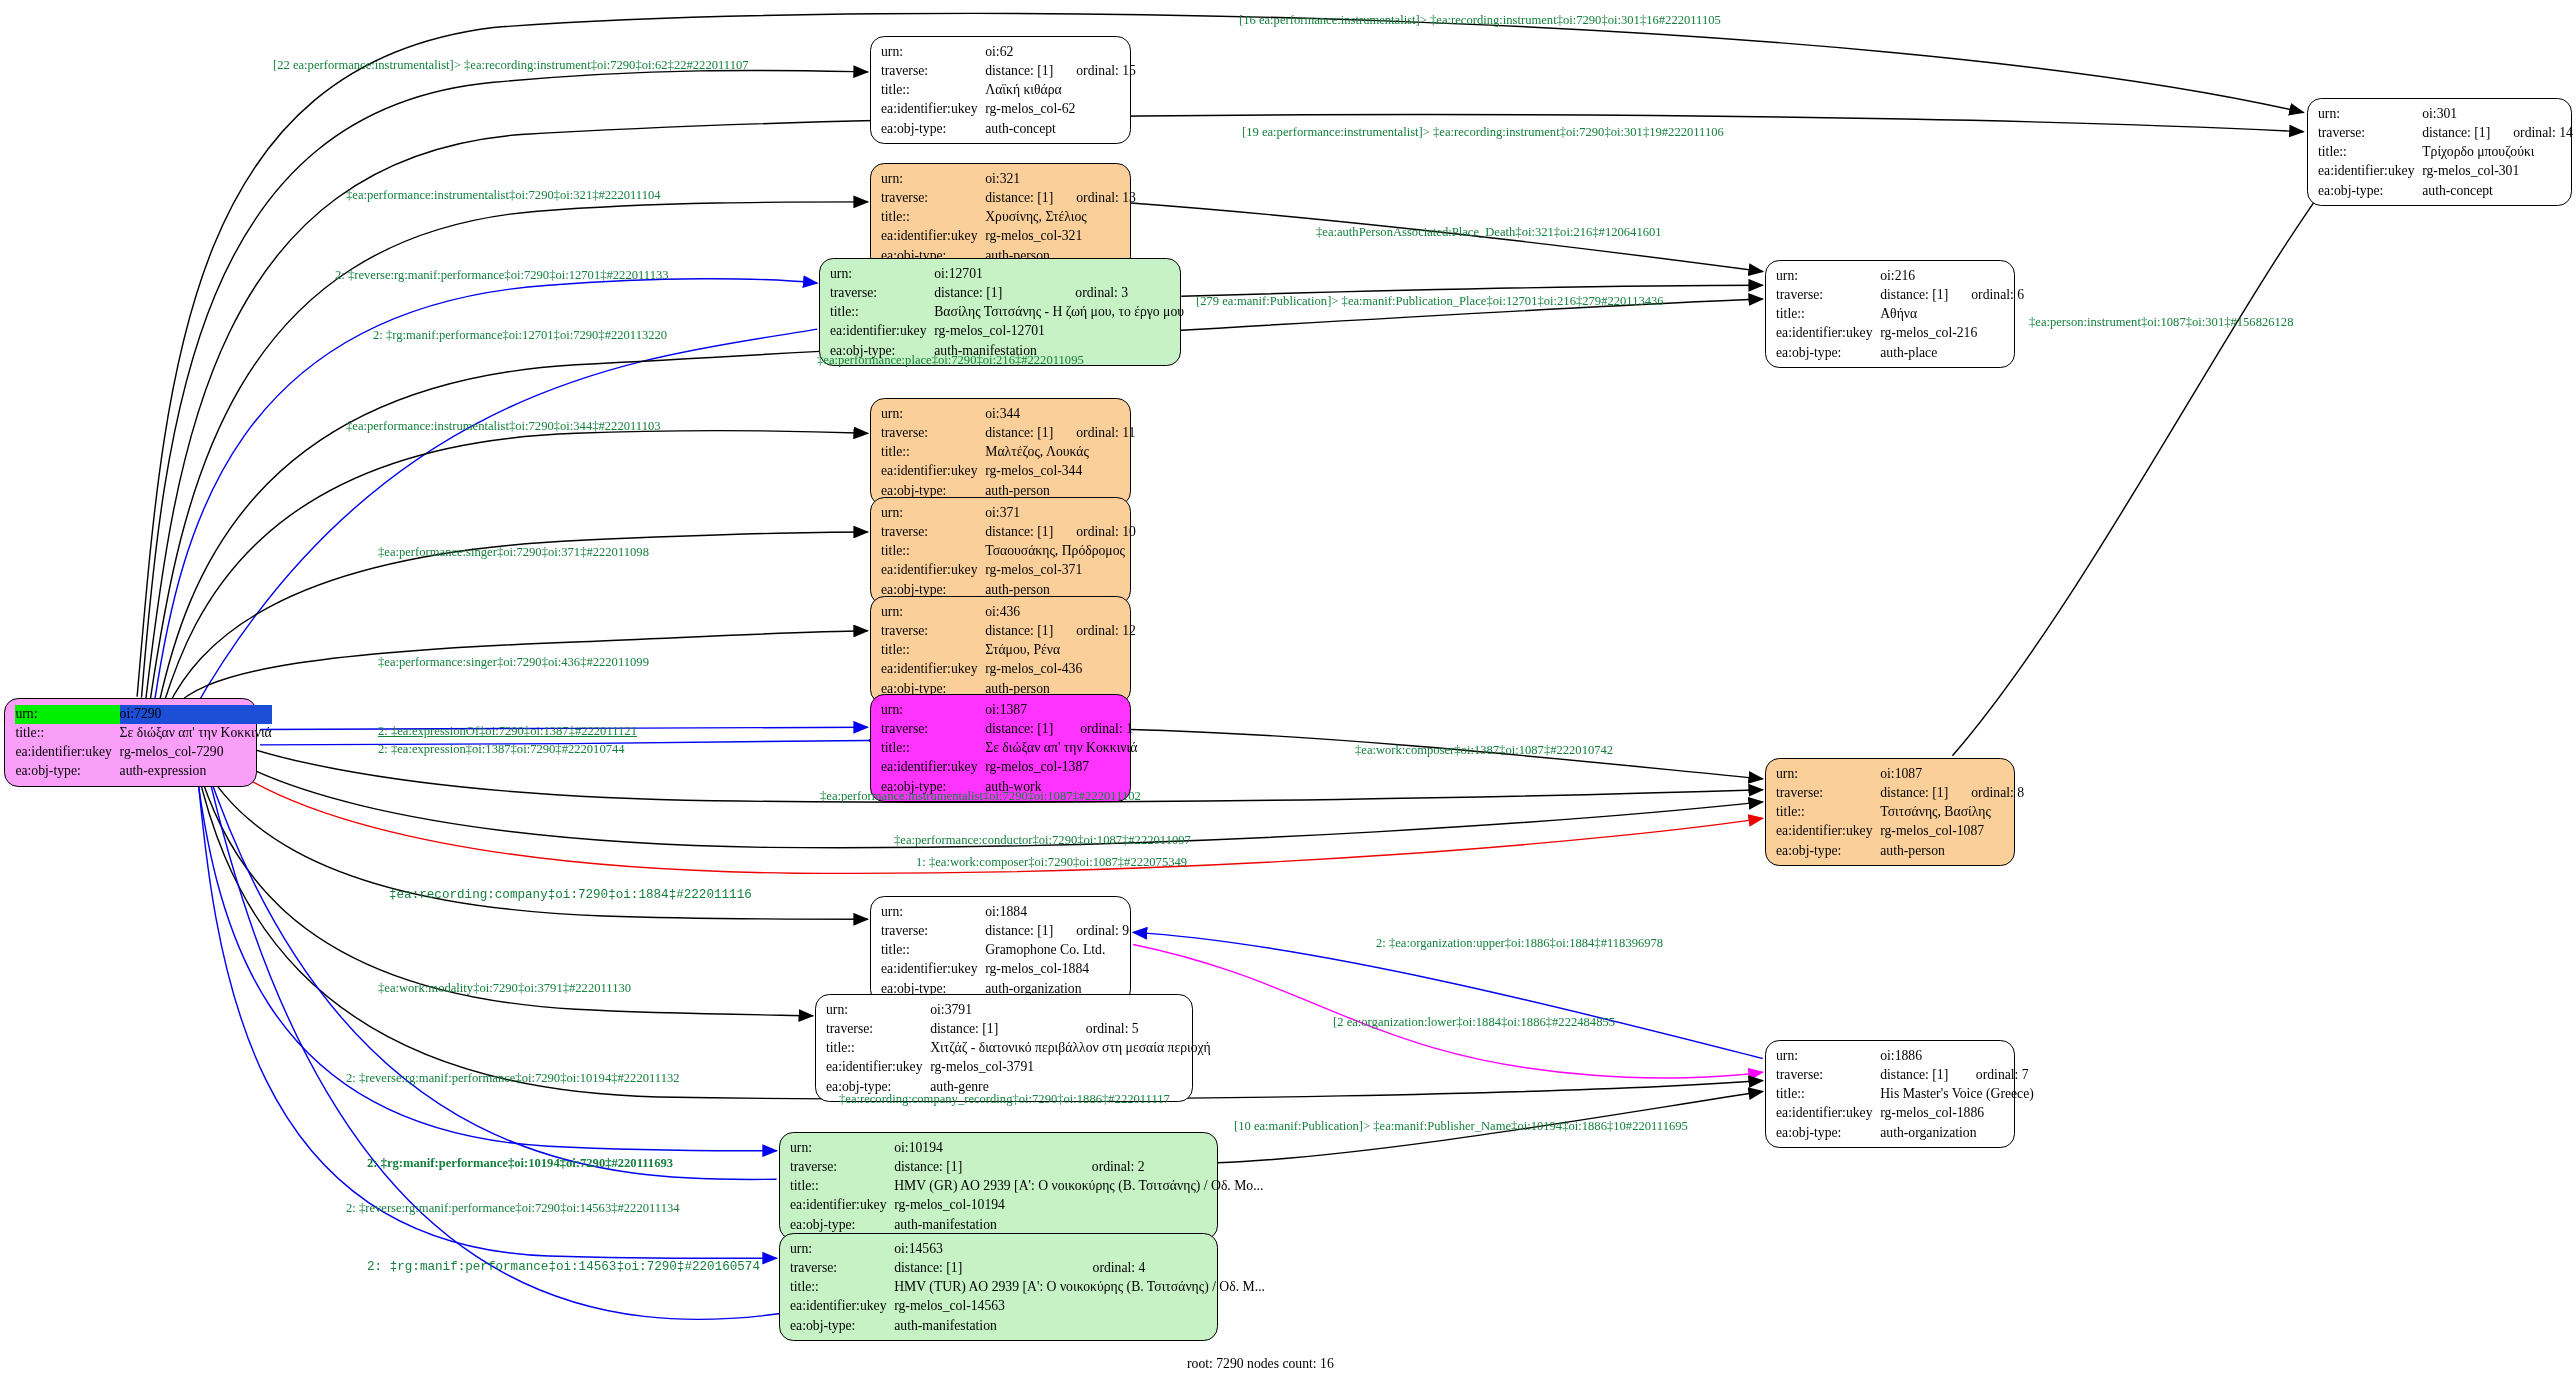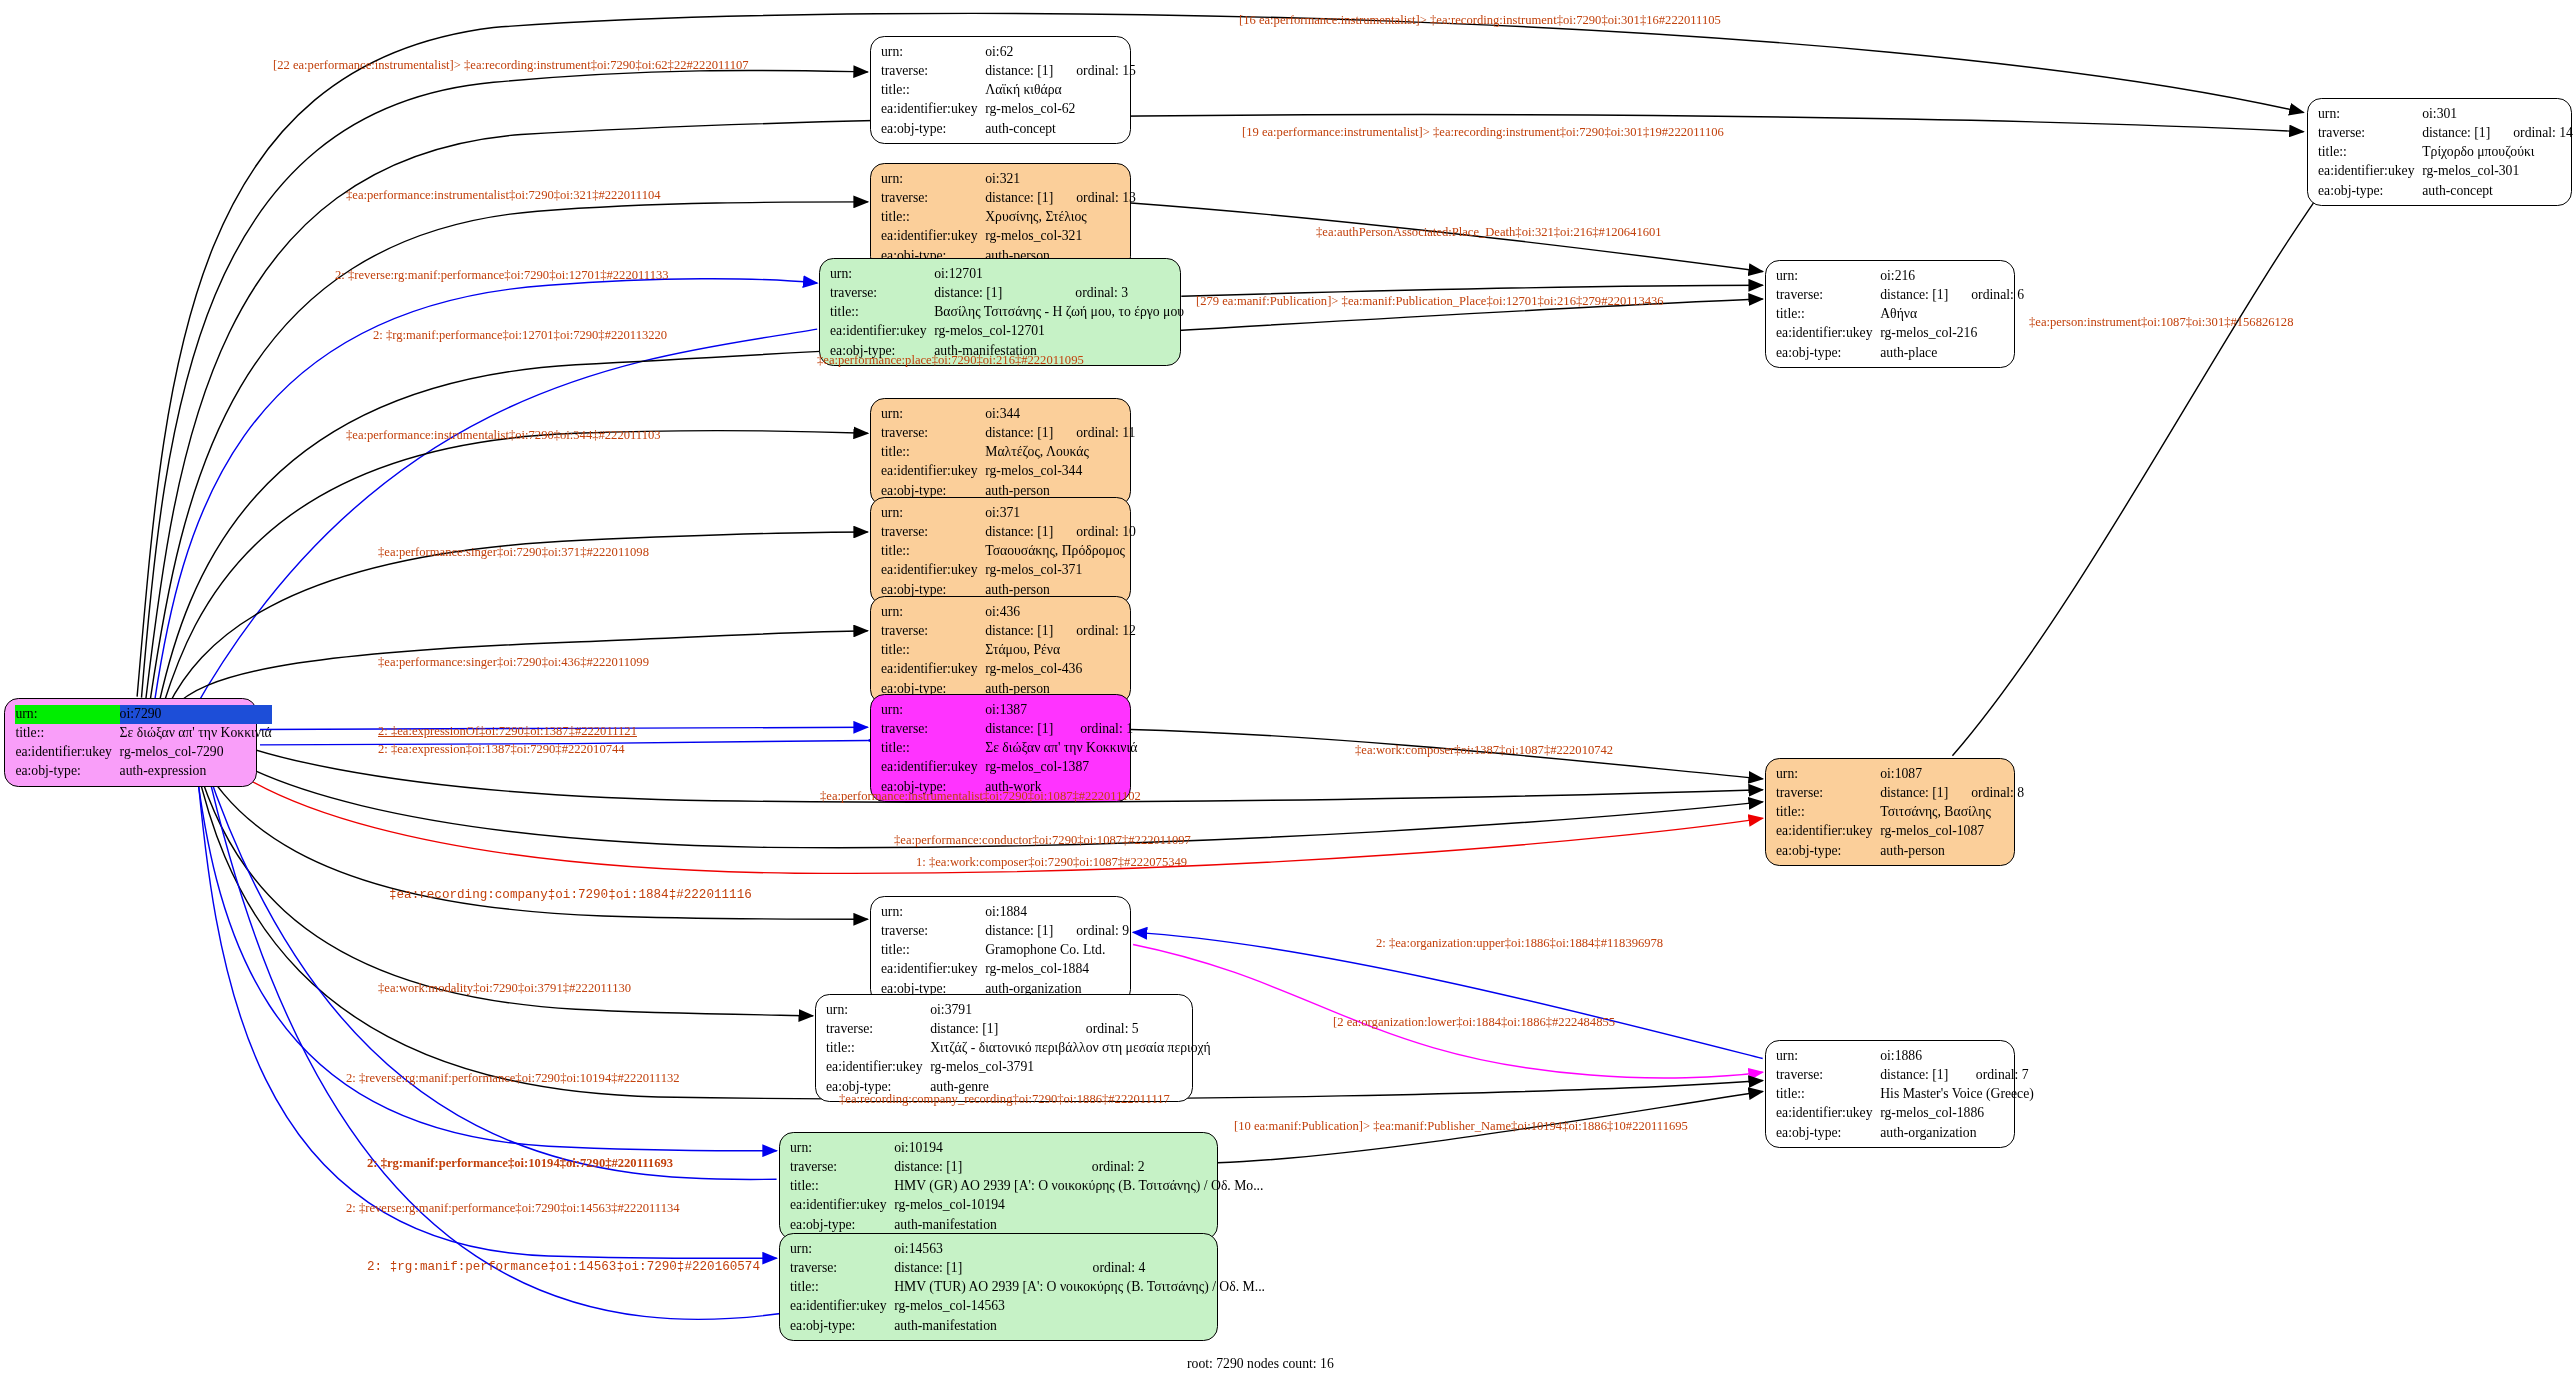--- a/index.html
+++ b/index.html
@@ -35,21 +35,21 @@
   .n-white{background:#ffffff;}
   .n-orange{background:#fbcf9a;}
   .n-green{background:#c6f2c6;}
   .n-magenta{background:#ff33ff;}
   .n-pink{background:#f99ef9;}
 
   .elabel{
     position:absolute;
     font-family:"Liberation Serif", serif;
     font-size:12.6px;
-    color:#c2410c;
+    color:#15803d;
     white-space:nowrap;
     line-height:1;
   }
   .footer{
     position:absolute;
     font-family:"Liberation Serif", serif;
     font-size:13.7px;
     color:#000000;
     white-space:nowrap;
   }
@@ -569,21 +569,21 @@
       <div class="elabel" style="left: 1239px; top: 14.3px;">[16 ea:performance:instrumentalist]&gt; ‡ea:recording:instrument‡oi:7290‡oi:301‡16#222011105</div>
       <div class="elabel" style="left: 273px; top: 59px;">[22 ea:performance:instrumentalist]&gt; ‡ea:recording:instrument‡oi:7290‡oi:62‡22#222011107</div>
       <div class="elabel" style="left: 1242px; top: 126px;">[19 ea:performance:instrumentalist]&gt; ‡ea:recording:instrument‡oi:7290‡oi:301‡19#222011106</div>
       <div class="elabel" style="left: 346px; top: 189px;">‡ea:performance:instrumentalist‡oi:7290‡oi:321‡#222011104</div>
       <div class="elabel" style="left: 1316px; top: 226px;">‡ea:authPersonAssociated:Place_Death‡oi:321‡oi:216‡#120641601</div>
       <div class="elabel" style="left: 335px; top: 269px;">2: ‡reverse:rg:manif:performance‡oi:7290‡oi:12701‡#222011133</div>
       <div class="elabel" style="left: 1196px; top: 295px;">[279 ea:manif:Publication]&gt; ‡ea:manif:Publication_Place‡oi:12701‡oi:216‡279#220113436</div>
       <div class="elabel" style="left: 373px; top: 329px;">2: ‡rg:manif:performance‡oi:12701‡oi:7290‡#220113220</div>
       <div class="elabel" style="left: 2029px; top: 316px;">‡ea:person:instrument‡oi:1087‡oi:301‡#156826128</div>
       <div class="elabel" style="left: 817px; top: 354px;">‡ea:performance:place‡oi:7290‡oi:216‡#222011095</div>
-      <div class="elabel" style="left: 346px; top: 420px; margin-top: 9px;">‡ea:performance:instrumentalist‡oi:7290‡oi:344‡#222011103</div>
+      <div class="elabel" style="left: 346px; top: 420px;">‡ea:performance:instrumentalist‡oi:7290‡oi:344‡#222011103</div>
       <div class="elabel" style="left: 378px; top: 546px;">‡ea:performance:singer‡oi:7290‡oi:371‡#222011098</div>
       <div class="elabel" style="left: 378px; top: 656px;">‡ea:performance:singer‡oi:7290‡oi:436‡#222011099</div>
       <div class="elabel" style="left: 378px; top: 725px; text-decoration: underline;">2: ‡ea:expressionOf‡oi:7290‡oi:1387‡#222011121</div>
       <div class="elabel" style="left: 378px; top: 743px;">2: ‡ea:expression‡oi:1387‡oi:7290‡#222010744</div>
       <div class="elabel" style="left: 1355px; top: 744px;">‡ea:work:composer‡oi:1387‡oi:1087‡#222010742</div>
       <div class="elabel" style="left: 820px; top: 790px;">‡ea:performance:instrumentalist‡oi:7290‡oi:1087‡#222011102</div>
       <div class="elabel" style="left: 894px; top: 834px;">‡ea:performance:conductor‡oi:7290‡oi:1087‡#222011097</div>
       <div class="elabel" style="left: 916px; top: 856px;">1: ‡ea:work:composer‡oi:7290‡oi:1087‡#222075349</div>
       <div class="elabel" style="left: 389px; top: 889px; font-family: Liberation Mono, monospace;">‡ea:recording:company‡oi:7290‡oi:1884‡#222011116</div>
       <div class="elabel" style="left: 1376px; top: 937px;">2: ‡ea:organization:upper‡oi:1886‡oi:1884‡#118396978</div>

